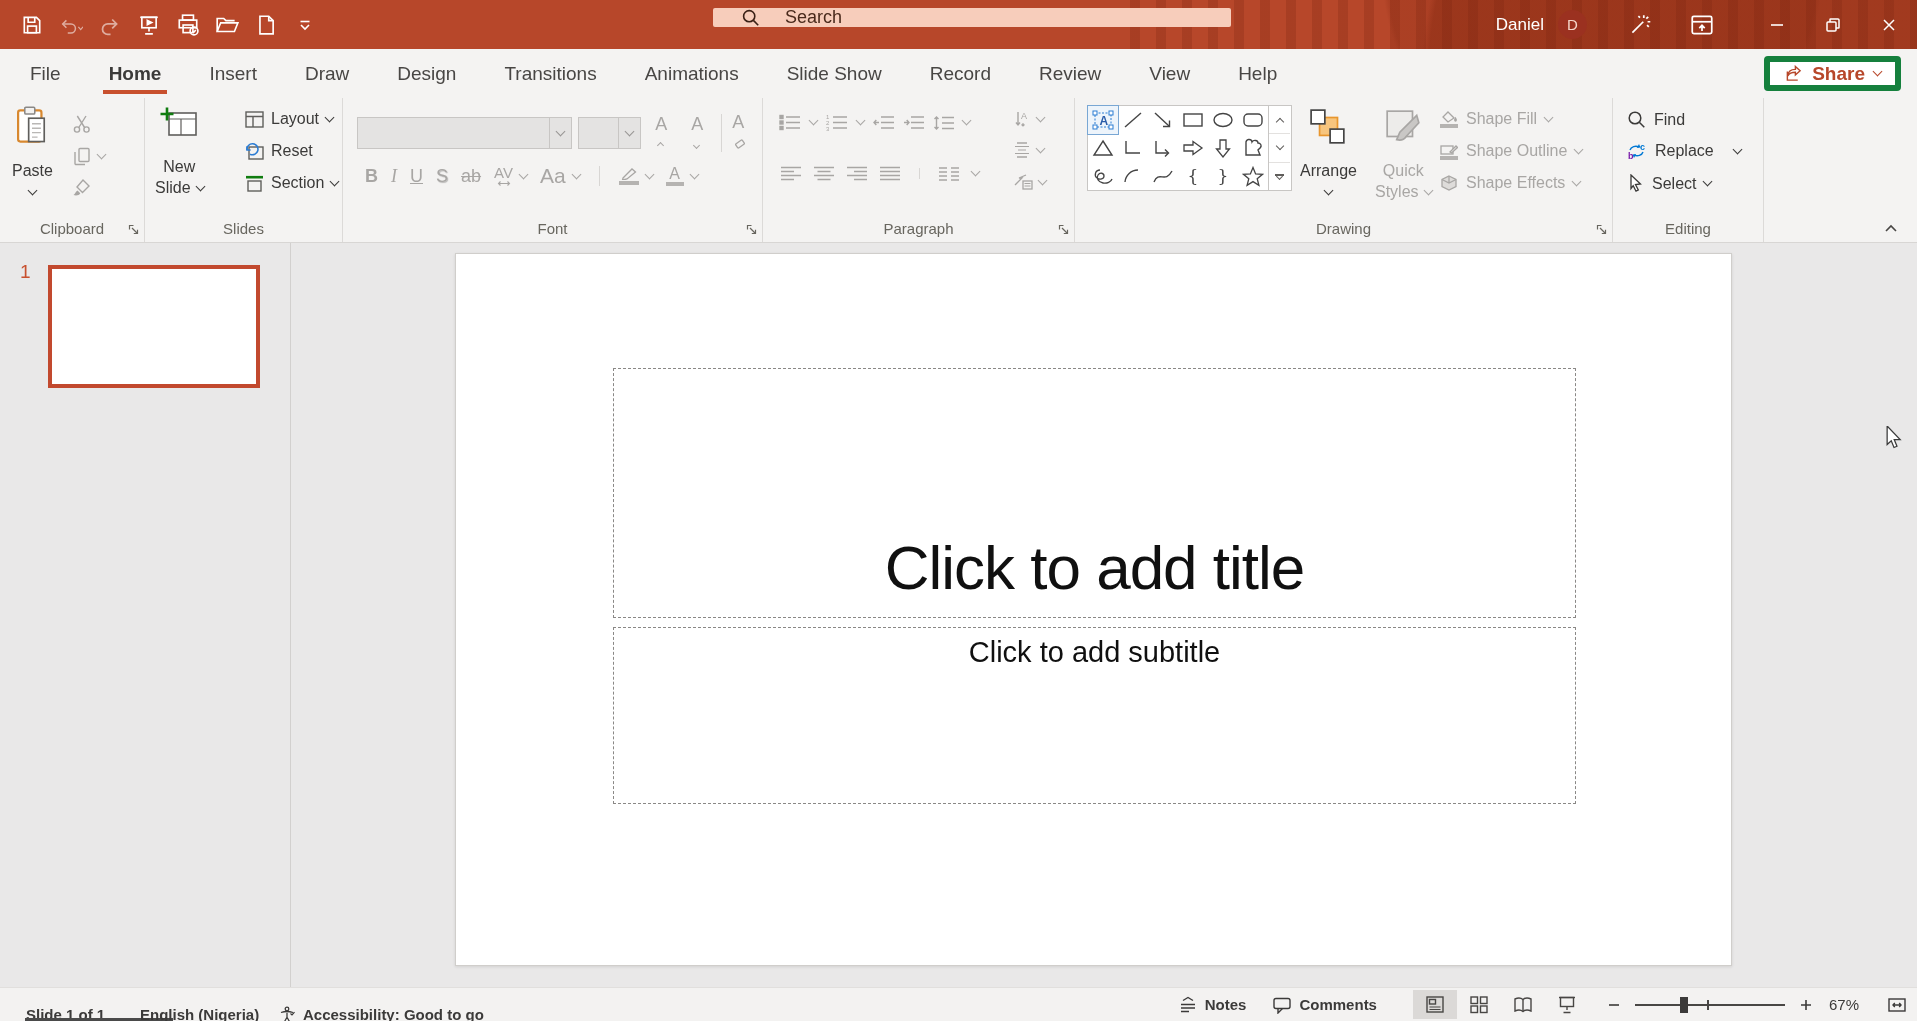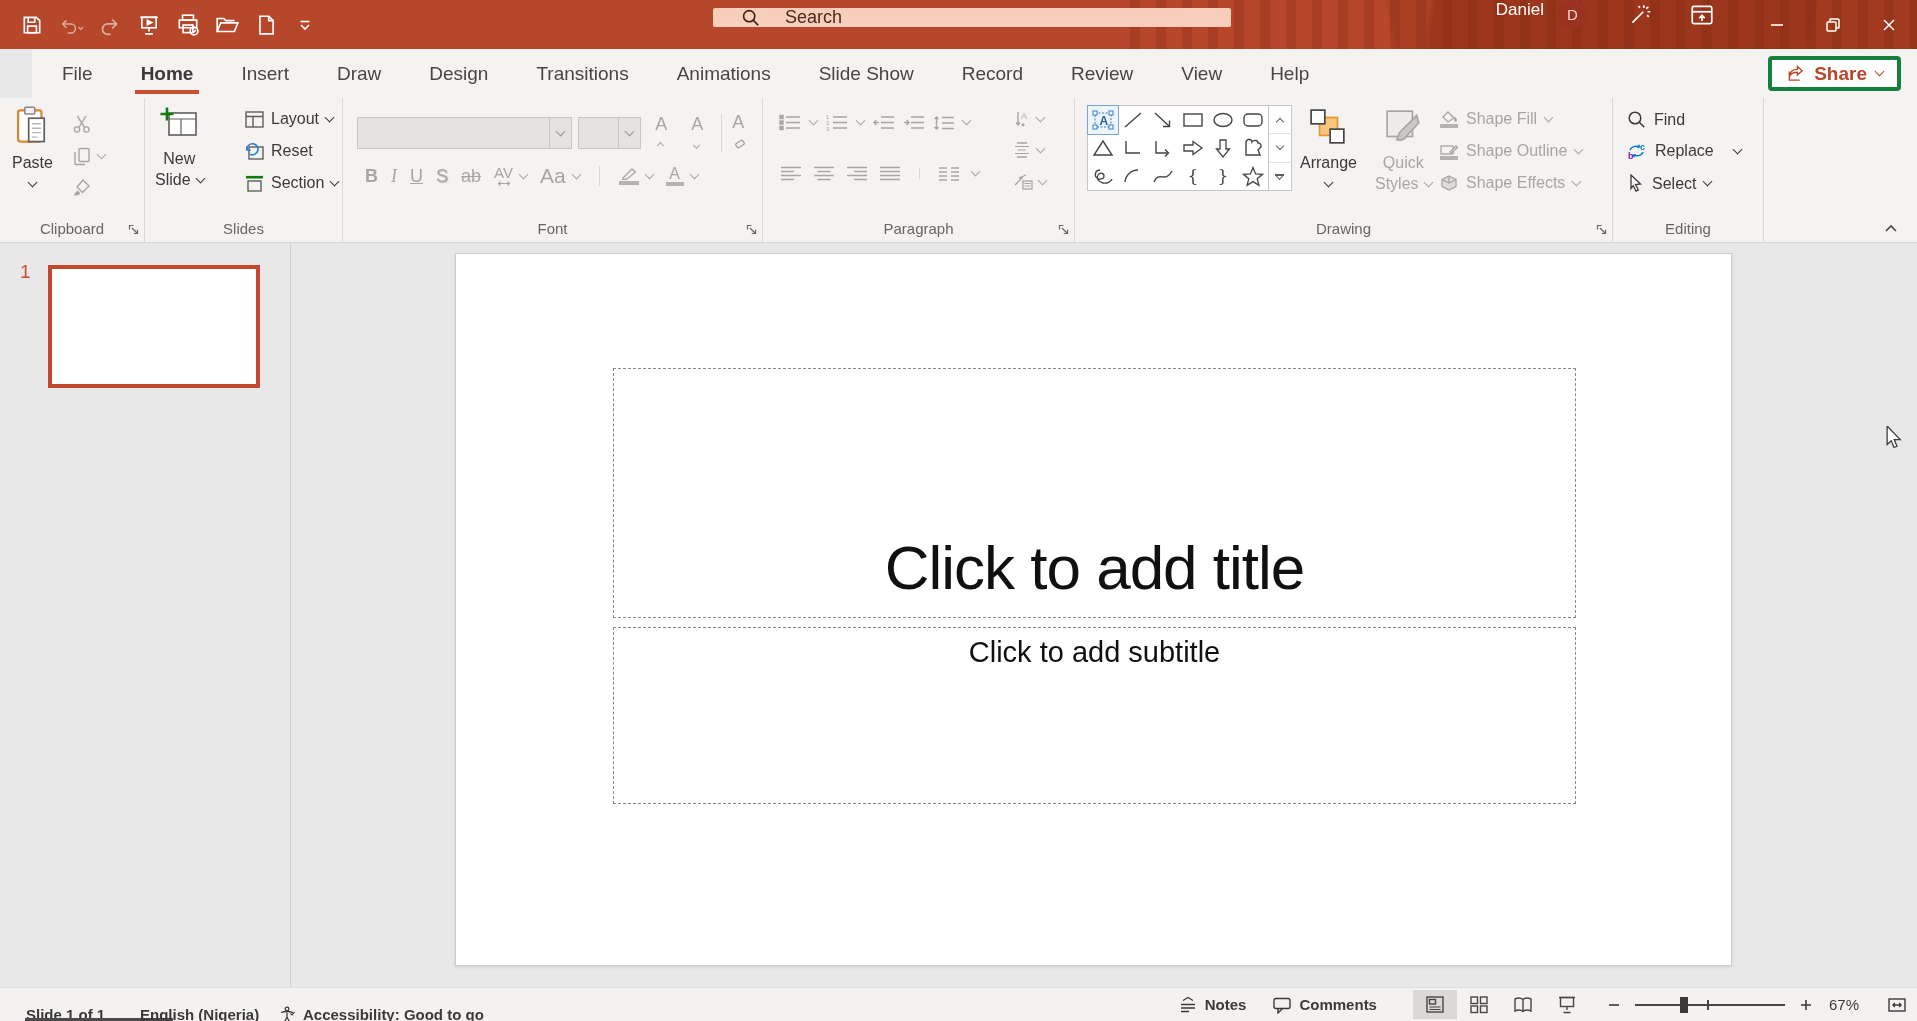--- a/index.html
+++ b/index.html
@@ -20,55 +20,55 @@
   .qat .ic { width:24px; height:24px; color:#fff; }
   .qat .muted { opacity:.55; }
   .tb-title { position:absolute; left:436px; top:0; height:49px; line-height:49px;
     font-size:19px; color:#fff; white-space:nowrap; }
   .searchbox { position:absolute; left:713px; top:8px; width:518px; height:19px;
     background:#F7CDBB; border-radius:2px; display:flex; align-items:center;
     padding-left:28px; gap:24px; color:#3A2015; }
   .searchbox input { border:none; outline:none; background:transparent; font-size:18px;
     font-family:inherit; color:#3A2015; width:380px; }
   .searchbox input::placeholder { color:#4A2A1C; opacity:1; }
-  .tb-right { position:absolute; right:0; top:0; height:49px; display:flex; align-items:flex-start; }
+  .tb-right { position:absolute; right:0; top:0; height:49px; display:flex; align-items:center; }
   .tb-user { font-size:17px; margin-right:14px; position:relative; z-index:1; }
   .avatar { width:29px; height:29px; border-radius:50%; background:#9B3120; color:#F6D7CB;
     font-size:15px; display:flex; align-items:center; justify-content:center; margin-right:38px;
     position:relative; z-index:1; }
   .tb-ic { width:30px; height:30px; color:#fff; margin-right:32px; position:relative; z-index:1; }
   .capbtn { width:56px; height:49px; display:flex; align-items:center; justify-content:center;
     color:#fff; position:relative; z-index:1; }
 
   
   .tabsrow { position:relative; height:49px; background:#F4F3F2; display:flex; align-items:center;
-    padding-left:6px;margin-left:32px; }
+    padding-left:6px; }
   .tab { position:relative; padding:0 24px; font-size:19px; color:#484644; height:49px;
     line-height:49px; white-space:nowrap; }
   .tab.active { font-weight:bold; color:#3b3a39; }
   .tab.active::after { content:""; position:absolute; left:18px; right:18px; bottom:4px;
     height:4px; background:#C8502E; }
   .sharebtn { position:absolute; right:16px; top:7px; height:35px; background:#fff;
-    border:4px solid #15803d; border-radius:4px; display:flex; align-items:center; gap:9px;
+    border:6px solid #15803d; border-radius:4px; display:flex; align-items:center; gap:9px;
     padding:0 14px; color:#B7472A; font-size:19px; font-weight:bold; }
 
   
   .ribbon { position:relative; height:145px; background:#F4F3F2; display:flex;
     border-bottom:1px solid #D8D6D4; }
   .rgroup { position:relative; height:100%; border-right:1px solid #DCDAD8; flex:none; }
   .glabel { position:absolute; bottom:5px; left:0; right:0; text-align:center;
     font-size:15px; color:#68665F; white-space:nowrap; }
   .launcher { position:absolute; right:5px; bottom:7px; color:#68665F; }
   .dark { color:#3B3A39; }
   .dis  { color:#A8A6A4; }
   .chev { display:inline-block; width:7px; height:7px; border-right:1.6px solid currentColor;
     border-bottom:1.6px solid currentColor; transform:rotate(45deg); margin-top:-4px; flex:none; }
   .chev.up { transform:rotate(-135deg); margin-top:4px; }
   .bigbtn { position:absolute; top:8px; display:flex; flex-direction:column; align-items:center; }
-  .bigbtn .lbl { margin-top:7px; font-size:16px; line-height:1.3; text-align:center;
+  .bigbtn .lbl { margin-top:15px; font-size:16px; line-height:1.3; text-align:center;
     display:flex; flex-direction:column; align-items:center; color:#3B3A39; }
   .smbtn { display:flex; align-items:center; gap:7px; font-size:16px; color:#3B3A39;
     white-space:nowrap; }
   .vsep { width:1px; background:#D8D6D4; margin:2px 6px; align-self:stretch; }
   .combo { height:32px; background:#E4E3E2; border:1px solid #C8C6C4; display:flex;
     align-items:center; justify-content:flex-end; }
   .combo .cbx { width:22px; height:100%; border-left:1px solid #C8C6C4; display:flex;
     align-items:center; justify-content:center; color:#979593; }
   .fxrow { position:absolute; display:flex; align-items:center; }
   .fxl { font-size:18px; color:#A8A6A4; }

